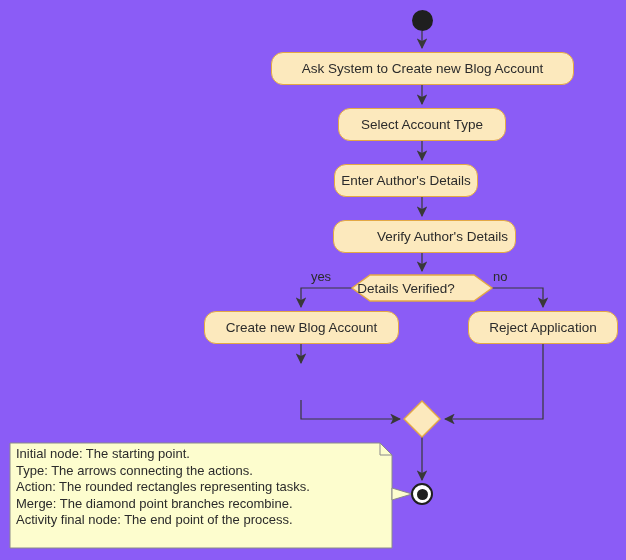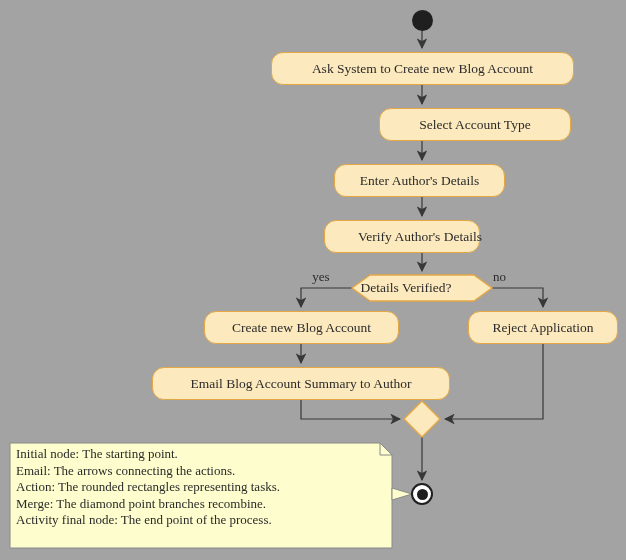--- a/index.html
+++ b/index.html
@@ -6,22 +6,22 @@
     --action-fill:#FCE9BD;
     --action-border:#E3A845;
     --note-fill:#FDFDCE;
     --note-border:#8A8A8A;
     --edge:#383838;
     --text:#2B2B2B;
     --node:#1F1F1F;
   }
   html,body{margin:0;padding:0;background:#FFFFFF;}
   #canvas{
-    position:relative;width:626px;height:560px;background:#a3a3a3;overflow:hidden;
-    font-family:Liberation Serif, serif;color:var(--text);
+    position:relative;width:626px;height:560px;background:#8b5cf6;overflow:hidden;
+    font-family:Liberation Sans, sans-serif;color:var(--text);
   }
   #edges{position:absolute;left:0;top:0;width:626px;height:560px;}
   .edge{stroke:var(--edge);stroke-width:1.2;fill:none;}
   .arrowhead{fill:var(--edge);stroke:none;}
   .shape{fill:var(--action-fill);stroke:var(--action-border);stroke-width:1.4;}
   .note-shape{fill:var(--note-fill);stroke:var(--note-border);stroke-width:1;}
   .action{
     position:absolute;box-sizing:border-box;height:33px;
     background:var(--action-fill);border:1.4px solid var(--action-border);
     border-radius:12px;display:flex;align-items:center;justify-content:center;
@@ -75,43 +75,42 @@
 
     <path class="note-shape" d="M10 443 L380 443 L392 455 L392 548 L10 548 Z"></path>
     <path class="note-shape" d="M380 443 L380 455 L392 455 Z"></path>
     <path class="note-shape" d="M392 488 L412 494 L392 500 Z"></path>
   </svg>
 
   <div id="initial-node"></div>
 
   <div class="action" style="left:271px;top:52px;width:303px;">Ask System to Create new Blog Account</div>
 
-  <div class="action" style="left:338px;top:108px;width:192px;margin-left:41px;">Select Account Type</div>
+  <div class="action" style="left:338px;top:108px;width:168px;">Select Account Type</div>
 
-  <div class="action" style="left:334px;top:164px;width:171px;">Enter Author's Details</div>
+  <div class="action" style="left:334px;top:164px;width:144px;">Enter Author's Details</div>
 
-  <div class="action" style="left:324px;top:220px;width:156px;padding-left:36px;">Verify Author's Details</div>
+  <div class="action" style="left:333px;top:220px;width:183px;padding-left:36px;">Verify Author's Details</div>
 
   <div class="decision-label">Details Verified?</div>
 
   <div class="small-label" style="left:308px;top:270px;width:26px;text-align:center;">yes</div>
 
   <div class="small-label" style="left:493px;top:270px;width:22px;text-align:left;">no</div>
 
   <div class="action" style="left:468px;top:311px;width:150px;">Reject Application</div>
 
   <div class="action" style="left:204px;top:311px;width:195px;">Create new Blog Account</div>
 
-  <div class="action" style="left:152px;top:367px;width:298px;">Email Blog Account Summary to Author</div>
 
   <div id="final-node">
     <div class="dot"></div>
   </div>
 
   <div id="note-text">
     <div>Initial node: The starting point.</div>
-    <div>Email: The arrows connecting the actions.</div>
+    <div>Type: The arrows connecting the actions.</div>
     <div>Action: The rounded rectangles representing tasks.</div>
     <div>Merge: The diamond point branches recombine.</div>
     <div>Activity final node: The end point of the process.</div>
   </div>
 
 </div>
 
 </body></html>

